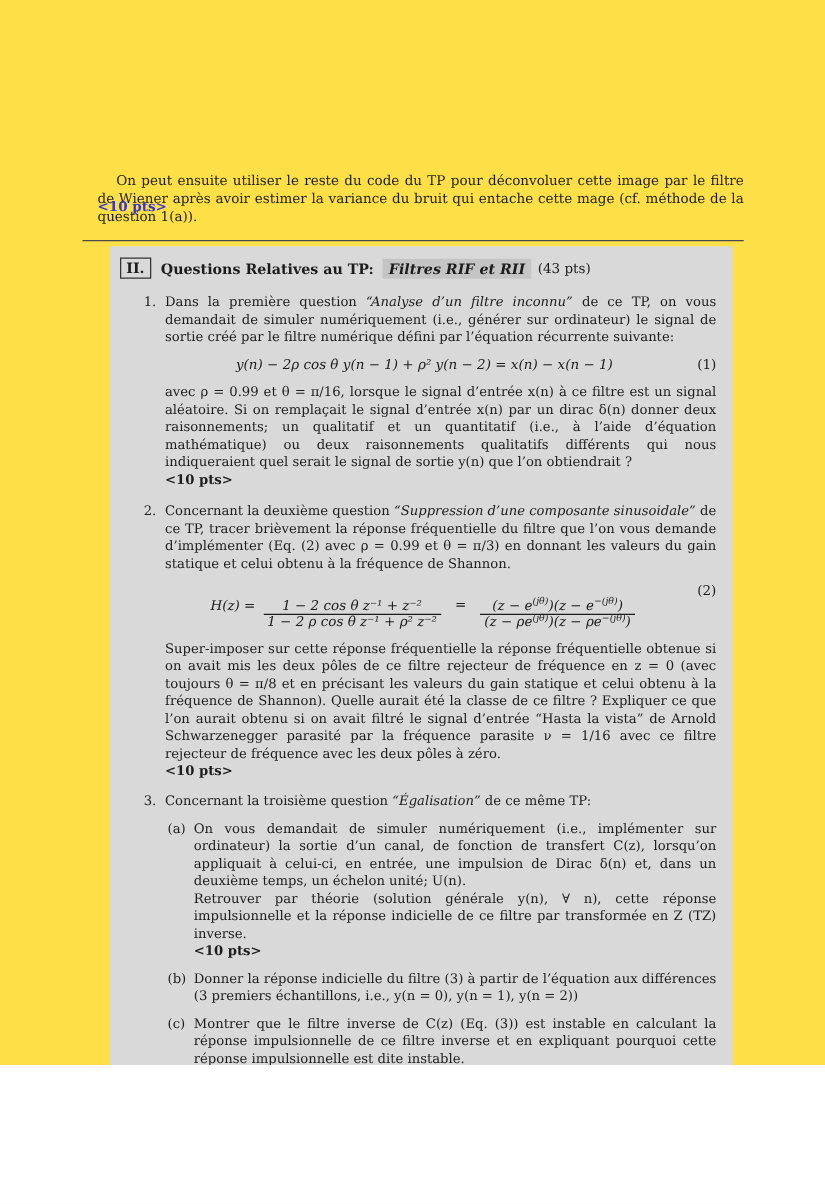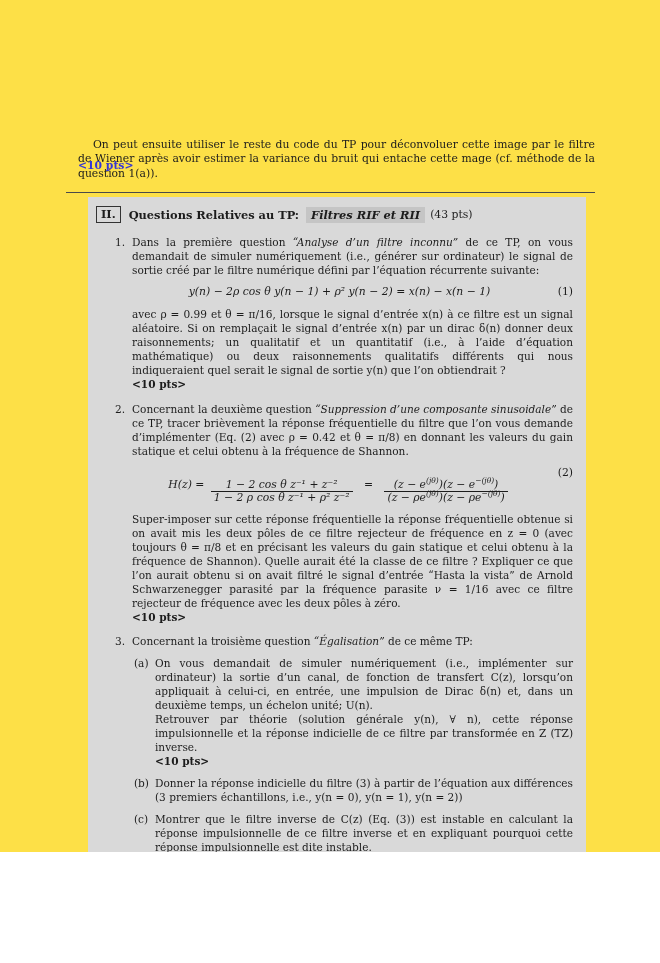--- a/index.html
+++ b/index.html
@@ -88,21 +88,21 @@
             <span class="eqlabel">(1)</span>
           </div>
           <div>avec ρ = 0.99 et θ = π/16, lorsque le signal d’entrée x(n) à ce filtre est un signal aléatoire. Si on remplaçait le signal d’entrée x(n) par un dirac δ(n) donner deux raisonnements; un qualitatif et un quantitatif (i.e., à l’aide d’équation mathématique) ou deux raisonnements qualitatifs différents qui nous indiqueraient quel serait le signal de sortie y(n) que l’on obtiendrait ?</div>
           <div class="pts">&lt;10 pts&gt;</div>
         </div>
       </div>
 
       <div class="qitem">
         <div class="qnum">2.</div>
         <div class="qbody">
-          <span>Concernant la deuxième question </span><span class="qt">“Suppression d’une composante sinusoidale”</span><span> de ce TP, tracer brièvement la réponse fréquentielle du filtre que l’on vous demande d’implémenter (Eq. (2) avec ρ = 0.42 et θ = π/8) en donnant les valeurs du gain statique et celui obtenu à la fréquence de Shannon.</span>
+          <span>Concernant la deuxième question </span><span class="qt">“Suppression d’une composante sinusoidale”</span><span> de ce TP, tracer brièvement la réponse fréquentielle du filtre que l’on vous demande d’implémenter (Eq. (2) avec ρ = 0.99 et θ = π/3) en donnant les valeurs du gain statique et celui obtenu à la fréquence de Shannon.</span>
           <div class="eqrow">
             <span class="eqmid">
               <span>H(z) =</span>
               <span class="frac">
                 <span class="fnum">1 − 2 cos θ z⁻¹ + z⁻²</span>
                 <span class="fden">1 − 2 ρ cos θ z⁻¹ + ρ² z⁻²</span>
               </span>
               <span class="eqsep">=</span>
               <span class="frac">
                 <span class="fnum"><span>(z − e</span><sup>(jθ)</sup><span>)(z − e</span><sup>−(jθ)</sup><span>)</span></span>

